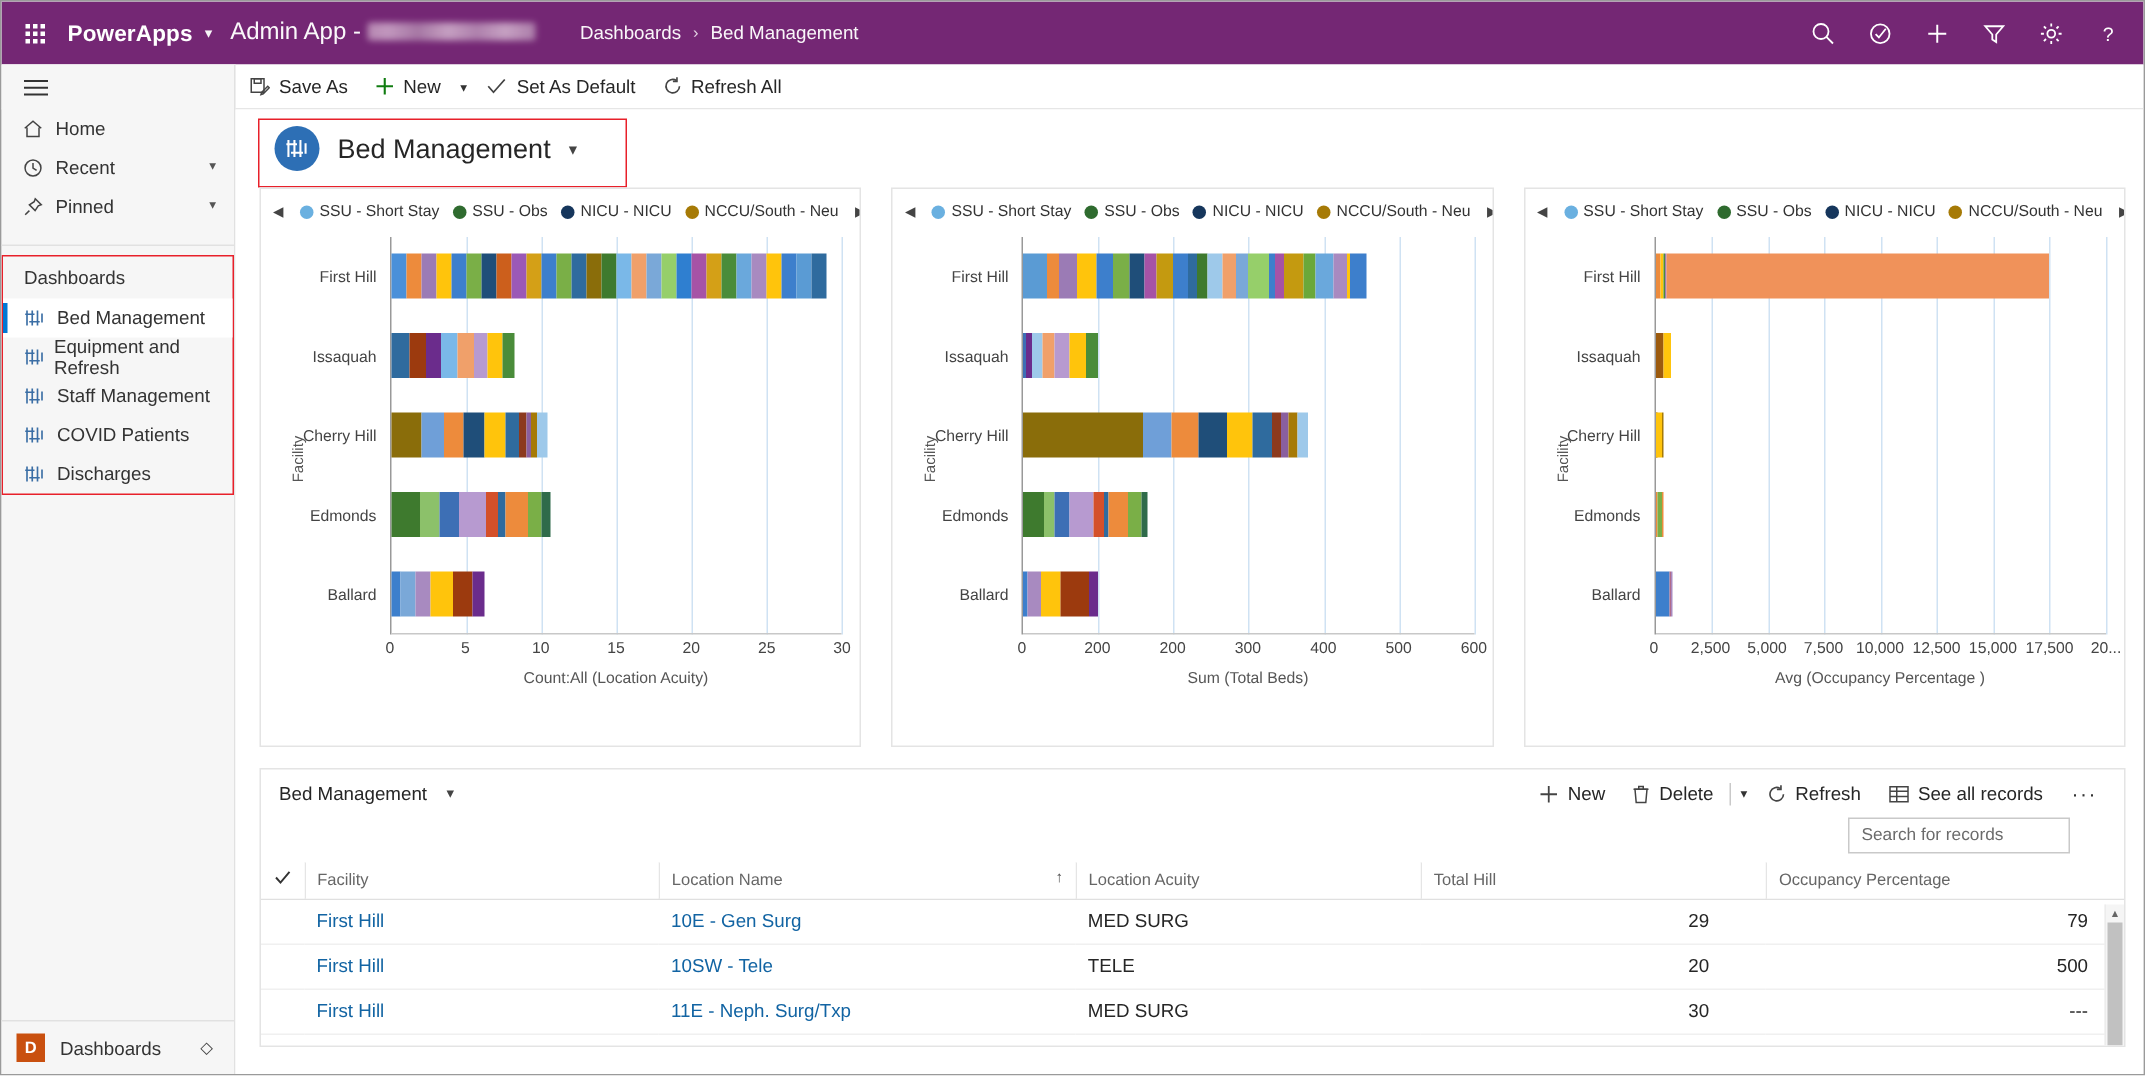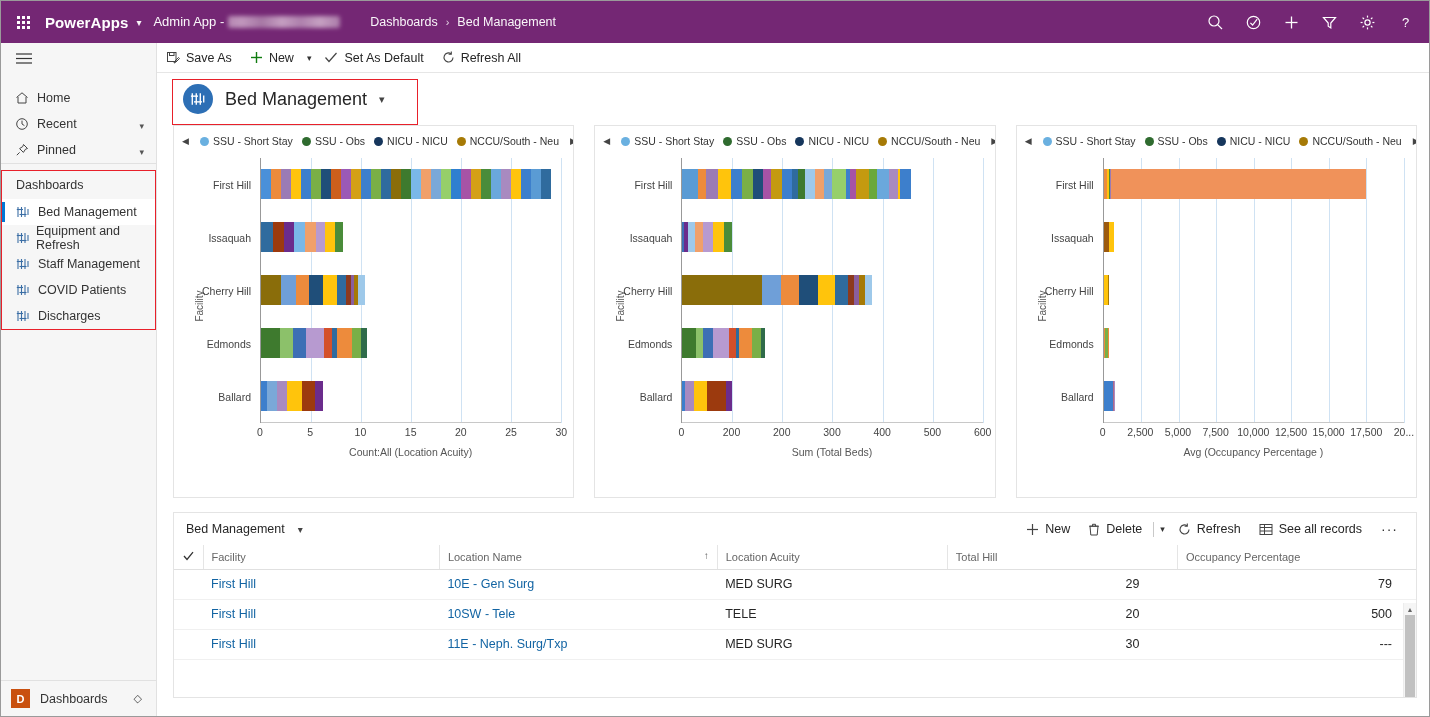--- a/index.html
+++ b/index.html
@@ -29,21 +29,21 @@
   .waffle-grid {
     display: grid; grid-template-columns: repeat(3, 3px);
     grid-template-rows: repeat(3, 3px); gap: 2px;
   }
   .waffle-grid i { background: #ffffff; width: 3px; height: 3px; display: block; }
   .brand {
     font-size: 15px; font-weight: bold; letter-spacing: .1px;
     padding-right: 4px; cursor: pointer;
   }
   .brand-caret { font-size: 10px; padding: 0 12px 0 4px; cursor: pointer; opacity: .95; }
-  .appname { font-size: 13px; opacity: .97; }
+  .appname { font-size: 16px; opacity: .97; }
   .redacted {
     display: inline-block; width: 112px; height: 12px;
     background: linear-gradient(90deg,#b88ab4 0%, #c49bc0 12%, #a87aa6 30%, #c8a3c4 48%, #b083ae 65%, #c9a5c5 82%, #ad7fab 100%);
     border-radius: 2px; vertical-align: middle; margin: 0 2px 2px 4px;
     filter: blur(2.2px);
   }
   .breadcrumb { font-size: 12.5px; margin-left: 28px; display: flex; align-items: center; gap: 8px; }
   .breadcrumb .crumb { cursor: pointer; opacity: .96; }
   .breadcrumb .sep { opacity: .8; font-size: 11px; }
   .topbar-right {
@@ -77,21 +77,21 @@
     position: absolute; left: 0; top: 42px; bottom: 0; width: 156px;
     background: #f6f6f6; border-right: 1px solid #e1e1e1;
   }
   .hamburger {
     height: 30px; display: flex; align-items: center; padding-left: 14px;
     cursor: pointer;
   }
   .hamburger svg { display: block; }
   .nav-sec-top { padding-top: 6px; border-bottom: 1px solid #e1e1e1; padding-bottom: 6px; }
   .nav-item {
-    height: 26px; display: flex; align-items: flex-end;
+    height: 26px; display: flex; align-items: flex-start;
     font-size: 12.5px; color: #333333; cursor: pointer;
     padding-left: 14px; position: relative;
   }
   .nav-item .ico { width: 22px; display: flex; align-items: center; }
   .nav-item .ico svg { display: block; }
   .nav-item .lbl { flex: 1; }
   .nav-item .chev { font-size: 9px; color: #555; padding-right: 12px; }
 
   .dash-section {
     position: relative; margin-top: 6px;
@@ -922,20 +922,29 @@
                 <line x1="1" y1="4.5" x2="13" y2="4.5" stroke="#444" stroke-width="1"></line>
                 <line x1="1" y1="8" x2="13" y2="8" stroke="#444" stroke-width="1"></line>
                 <line x1="5.5" y1="1.5" x2="5.5" y2="11.5" stroke="#444" stroke-width="1"></line>
               </svg>
             <span>See all records</span>
           </div>
           <span class="sg-ellipsis">···</span>
         </div>
       </div>
 
+      <div class="sg-searchrow">
+        <div class="sg-search">
+          <input type="text" placeholder="Search for records" style="">
+          <svg width="13" height="13" viewBox="0 0 14 14">
+              <circle cx="5.8" cy="5.8" r="4.2" fill="none" stroke="#444" stroke-width="1.1"></circle>
+              <line x1="8.9" y1="8.9" x2="12.6" y2="12.6" stroke="#444" stroke-width="1.1"></line>
+            </svg>
+        </div>
+      </div>
 
       <table class="gridtable">
         <colgroup>
           <col style="width:28px">
             <col style="width:228px">
             <col style="width:268px">
           <col style="width:222px">
             <col style="width:222px">
             <col style="width:230px">
         </colgroup>

